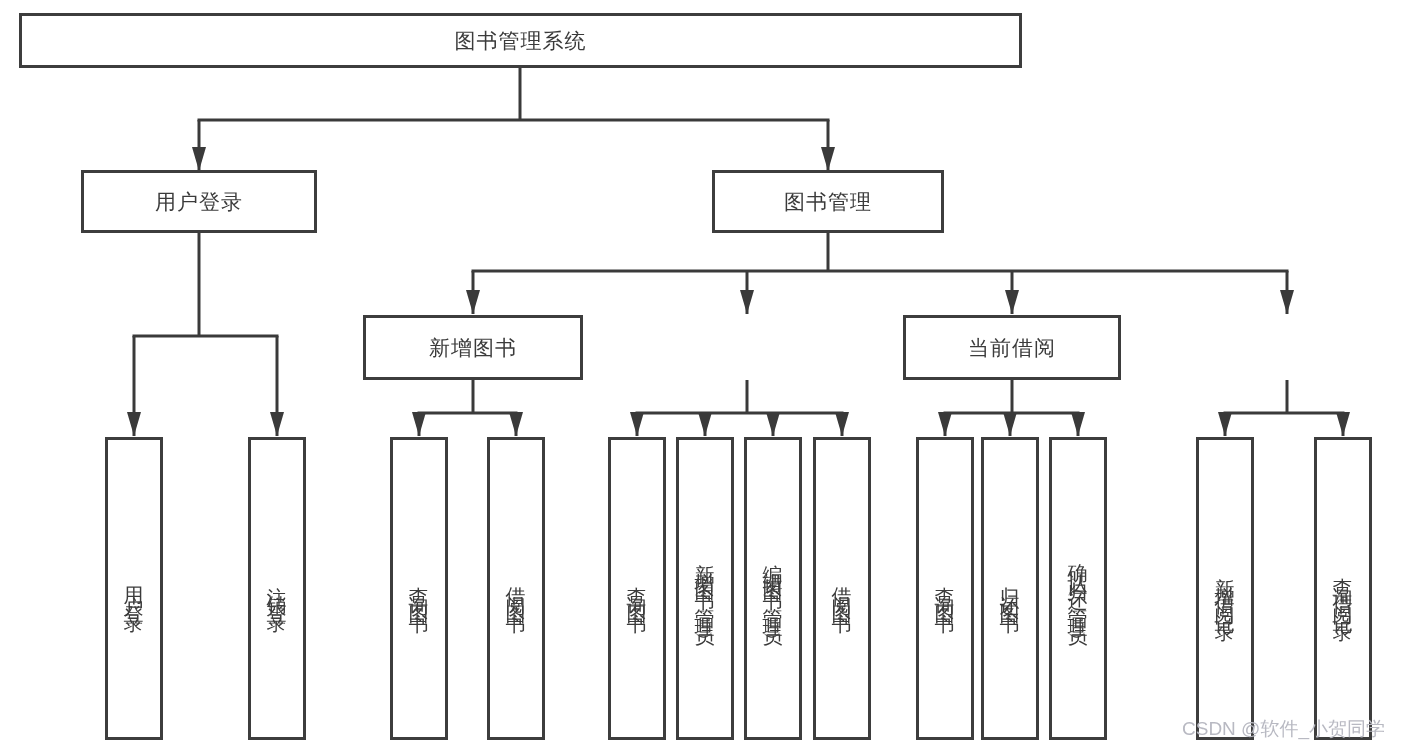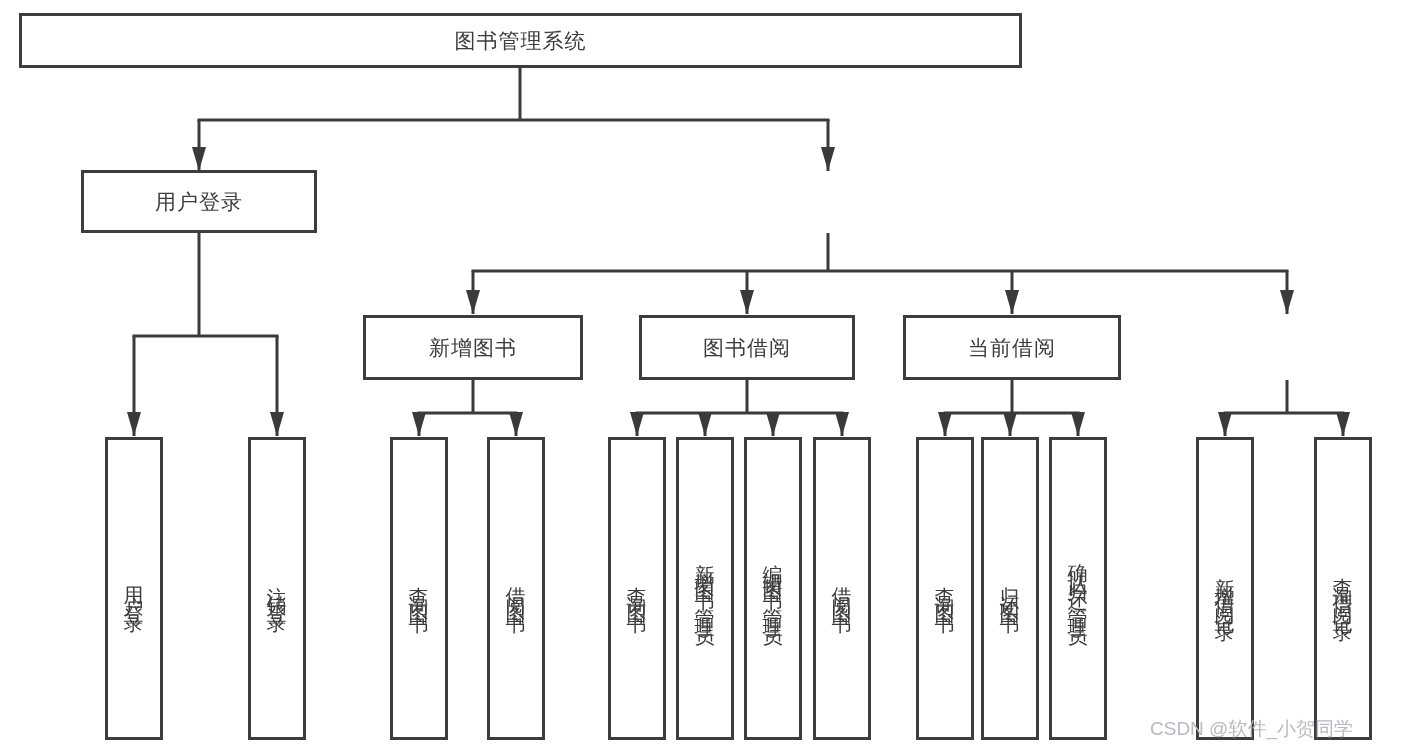--- a/index.html
+++ b/index.html
@@ -27,21 +27,21 @@
   .h{font-size:21px;letter-spacing:1px;}
   .leaf{
     writing-mode:vertical-rl;
     text-orientation:mixed;
     font-size:20px;
     letter-spacing:9px;
     line-height:1;
   }
   .watermark{
     position:absolute;
-    left:1150px;top:716px;
+    left:1182px;top:716px;
     font-size:19px;
     color:#b8b9c2;
     white-space:nowrap;
   }
 </style>
 </head>
 <body>
 
 <div id="stage">
 
@@ -98,23 +98,23 @@
         <path d="M1223.5 413 H1344.5"></path>
         <path d="M1225 413 V436" marker-end="url(#arw)"></path>
         <path d="M1343 413 V436" marker-end="url(#arw)"></path>
       </g>
     </g>
   </svg>
 
   <div class="box h" style="left:19px;top:13px;width:1003px;height:55px">图书管理系统</div>
 
   <div class="box h" style="left:81px;top:170px;width:236px;height:63px">用户登录</div>
+  <div class="box h" style="left:712px;top:170px;width:232px;height:63px">图书管理</div>
 
   <div class="box h" style="left:363px;top:315px;width:220px;height:65px">新增图书</div>
-  <div class="box h" style="left:639px;top:315px;width:216px;height:65px">图书借阅</div>
   <div class="box h" style="left:903px;top:315px;width:218px;height:65px">当前借阅</div>
 
   <div class="box leaf" style="left:105px;top:437px;width:58px;height:303px">用户登录</div>
   <div class="box leaf" style="left:248px;top:437px;width:58px;height:303px">注销登录</div>
 
   <div class="box leaf" style="left:390px;top:437px;width:58px;height:303px">查询图书</div>
   <div class="box leaf" style="left:487px;top:437px;width:58px;height:303px">借阅图书</div>
 
   <div class="box leaf" style="left:608px;top:437px;width:58px;height:303px">查询图书</div>
   <div class="box leaf" style="left:676px;top:437px;width:58px;height:303px">新增图书（管理员）</div>

